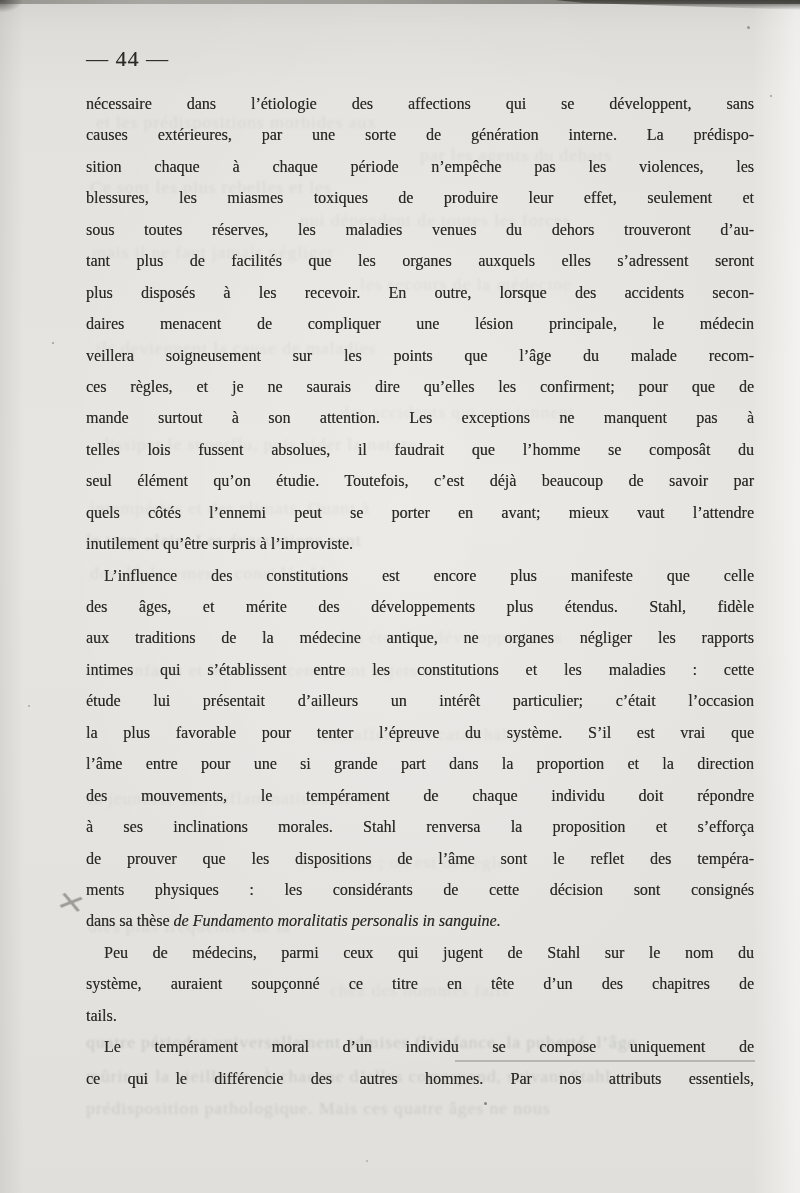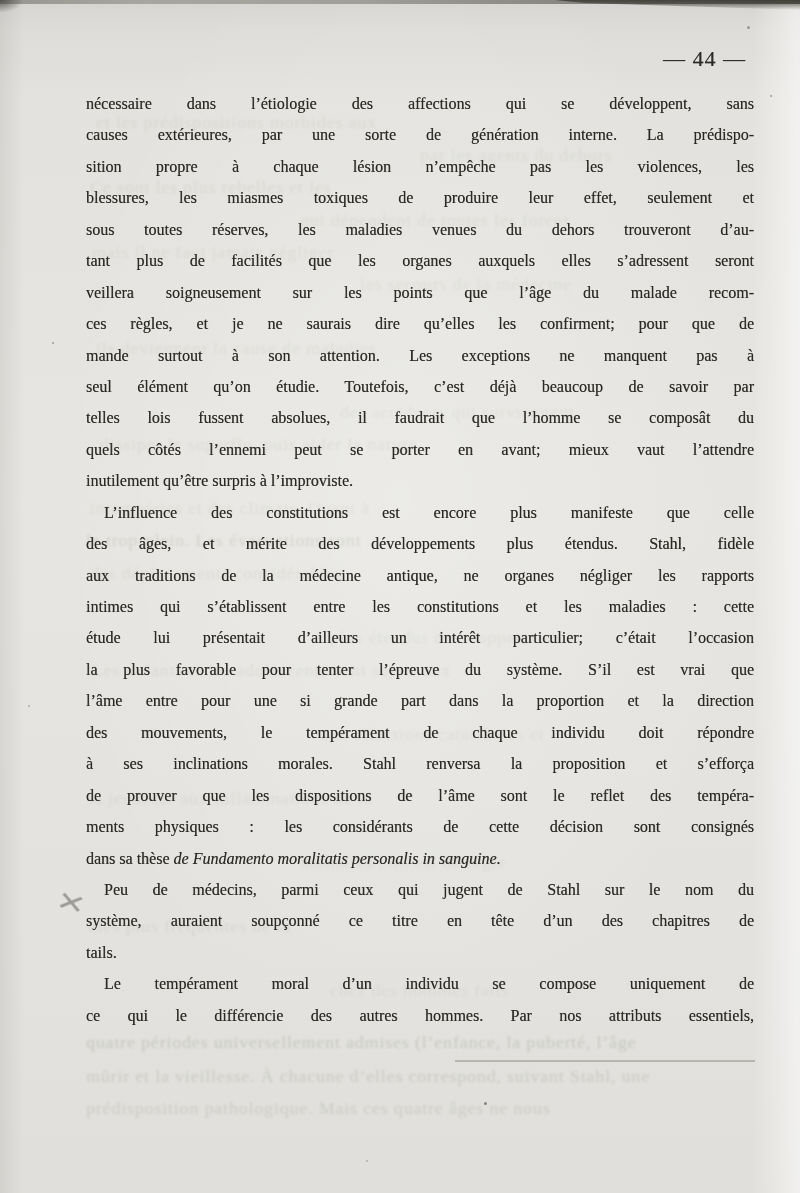--- a/index.html
+++ b/index.html
@@ -37,21 +37,21 @@
   .ghost{position:absolute;white-space:nowrap;color:#878d7c;font-size:18px;
     letter-spacing:.8px;filter:blur(1.1px);transform:scaleY(.95);}
   .ghost-rule{position:absolute;height:2px;background:rgba(110,115,100,.38);filter:blur(.6px);}
 
   
   .pencil-x{position:absolute;left:56px;top:882px;font-size:36px;color:#85847f;
     opacity:.75;transform:rotate(14deg) scaleY(.72);filter:blur(.4px);
     font-family:"DejaVu Sans","Liberation Sans",sans-serif;}
 
   
-  .header{position:absolute;top:46px;left:86px;width:660px;text-align:right;
+  .header{position:absolute;top:46px;left:86px;width:660px;text-align:left;
     font-size:22px;color:#2c2a26;letter-spacing:1px;
     text-shadow:.3px .3px .4px rgba(44,42,38,.55);}
   .body-text{position:absolute;left:86px;top:88px;width:668px;
     font-size:16px;color:#2a2823;
     text-shadow:.3px .3px .45px rgba(42,40,35,.5);}
   .line{height:31.45px;line-height:31.45px;
     text-align:justify;text-align-last:justify;-moz-text-align-last:justify;}
   .line.indent{text-indent:18px;}
   .line.end{text-align-last:left;-moz-text-align-last:left;}
   .it{font-style:italic;margin-top:13px;}
@@ -98,29 +98,31 @@
   <i class="speck s5"></i>
   <i class="speck s6"></i>
 
   <div class="pencil-x">✕</div>
 
   <div class="header">— 44 —</div>
 
   <div class="body-text" id="bodyText">
       <div class="line"><span>nécessaire dans l’étiologie des affections qui se développent, sans</span></div>
       <div class="line"><span>causes extérieures, par une sorte de génération interne. La prédispo-</span></div>
-      <div class="line"><span>sition propre à chaque lésion n’empêche pas les violences, les</span></div>
+      <div class="line"><span>sition chaque à chaque période n’empêche pas les violences, les</span></div>
       <div class="line"><span>blessures, les miasmes toxiques de produire leur effet, seulement et</span></div>
       <div class="line"><span>sous toutes réserves, les maladies venues du dehors trouveront d’au-</span></div>
       <div class="line"><span>tant plus de facilités que les organes auxquels elles s’adressent seront</span></div>
+      <div class="line"><span>plus disposés à les recevoir. En outre, lorsque des accidents secon-</span></div>
+      <div class="line"><span>daires menacent de compliquer une lésion principale, le médecin</span></div>
       <div class="line"><span>veillera soigneusement sur les points que l’âge du malade recom-</span></div>
       <div class="line"><span>ces règles, et je ne saurais dire qu’elles les confirment; pour que de</span></div>
       <div class="line"><span>mande surtout à son attention. Les exceptions ne manquent pas à</span></div>
+      <div class="line"><span>telles lois fussent absolues, il faudrait que l’homme se composât du</span></div>
       <div class="line"><span>seul élément qu’on étudie. Toutefois, c’est déjà beaucoup de savoir par</span></div>
-      <div class="line"><span>telles lois fussent absolues, il faudrait que l’homme se composât du</span></div>
       <div class="line"><span>quels côtés l’ennemi peut se porter en avant; mieux vaut l’attendre</span></div>
       <div class="line end"><span>inutilement qu’être surpris à l’improviste.</span></div>
       <div class="line indent"><span>L’influence des constitutions est encore plus manifeste que celle</span></div>
       <div class="line"><span>des âges, et mérite des développements plus étendus. Stahl, fidèle</span></div>
       <div class="line"><span>aux traditions de la médecine antique, ne organes négliger les rapports</span></div>
       <div class="line"><span>intimes qui s’établissent entre les constitutions et les maladies : cette</span></div>
       <div class="line"><span>étude lui présentait d’ailleurs un intérêt particulier; c’était l’occasion</span></div>
       <div class="line"><span>la plus favorable pour tenter l’épreuve du système. S’il est vrai que</span></div>
       <div class="line"><span>l’âme entre pour une si grande part dans la proportion et la direction</span></div>
       <div class="line"><span>des mouvements, le tempérament de chaque individu doit répondre</span></div>

